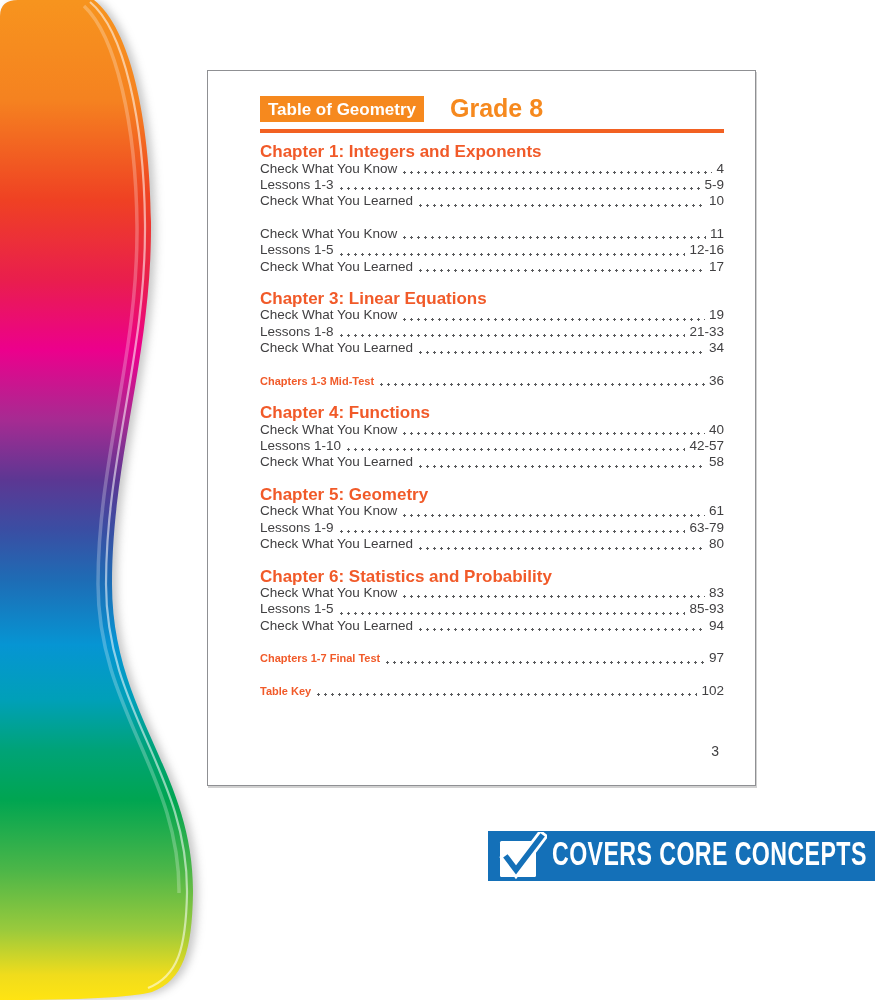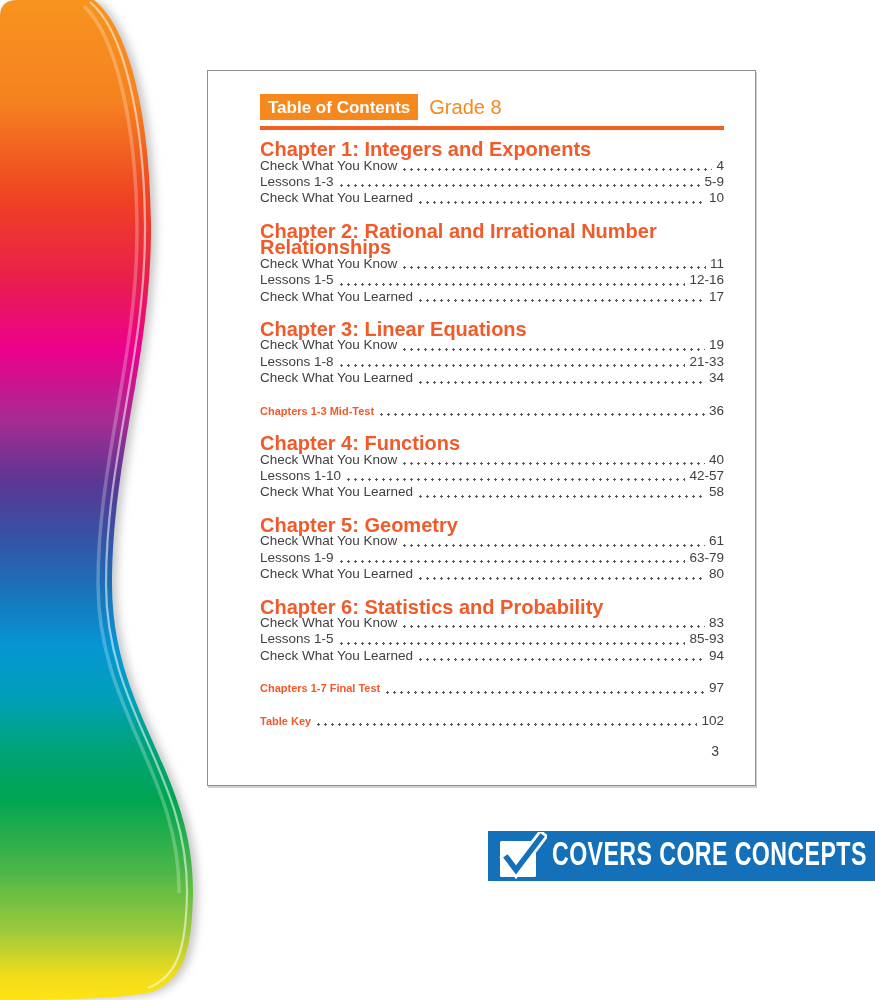--- a/index.html
+++ b/index.html
@@ -20,29 +20,29 @@
     background:#ffffff; border:1px solid var(--page-border,#8F9093);
     box-shadow:1px 2px 0 rgba(0,0,0,0.18);
     box-sizing:border-box; padding:23px 31px 0 52px;
   }
   .toc-header { display:flex; align-items:center; margin-bottom:6px; }
   .toc-badge {
     display:inline-block; background:var(--badge-orange,#F6891E); color:#ffffff;
     font-weight:bold; font-size:17px; line-height:1; padding:5px 8px 4px 8px;
   }
   .grade-label {
-    color:var(--badge-orange,#F6891E); font-size:20px; font-weight:normal;
-    margin-left:11px;
+    color:var(--badge-orange,#F6891E); font-size:25px; font-weight:bold;
+    margin-left:26px;
   }
   .header-rule { height:4px; background:var(--rule-orange,#F26122); margin-bottom:11px; }
 
   .section { margin-bottom:16px; }
   .heading {
     color:var(--heading-orange,#F15A29); font-weight:bold;
-    font-size:20px; line-height:16.5px;
+    font-size:17px; line-height:16.5px;
   }
   .entry {
     display:flex; align-items:flex-end;
     font-size:13.5px; line-height:16.4px; color:var(--text-dark,#414042);
   }
   .entry .label { white-space:nowrap; }
   .standalone-label {
     color:var(--heading-orange,#F15A29); font-weight:bold; font-size:11px;
   }
   .leader {
@@ -106,21 +106,21 @@
              C 146 356 106 458 106 584
              C 106 712 188 772 187 893
              C 186 948 178 976 148 988" fill="none" stroke="rgba(255,255,255,0.55)" stroke-width="2.2"></path>
     <path d="M 84 6 C 116 36 136 124 137 226
              C 138 356 98 460 98 584
              C 98 710 180 774 179 893" fill="none" stroke="rgba(255,255,255,0.25)" stroke-width="3.5"></path>
   </svg>
 
   <div class="toc-page">
     <div class="toc-header">
-      <span class="toc-badge">Table of Contents</span>
+      <span class="toc-badge">Table of Geometry</span>
       <span class="grade-label">Grade 8</span>
     </div>
     <div class="header-rule"></div>
 
     <div>
         <div class="section">
           <div class="heading">Chapter 1: Integers and Exponents</div>
           <div class="entry">
             <span class="label">Check What You Know</span>
             <span class="leader"></span>
@@ -131,21 +131,20 @@
             <span class="leader"></span>
             <span class="pg">5-9</span>
           </div>
           <div class="entry">
             <span class="label">Check What You Learned</span>
             <span class="leader"></span>
             <span class="pg">10</span>
           </div>
         </div>
         <div class="section">
-          <div class="heading">Chapter 2: Rational and Irrational Number Relationships</div>
           <div class="entry">
             <span class="label">Check What You Know</span>
             <span class="leader"></span>
             <span class="pg">11</span>
           </div>
           <div class="entry">
             <span class="label">Lessons 1-5</span>
             <span class="leader"></span>
             <span class="pg">12-16</span>
           </div>

